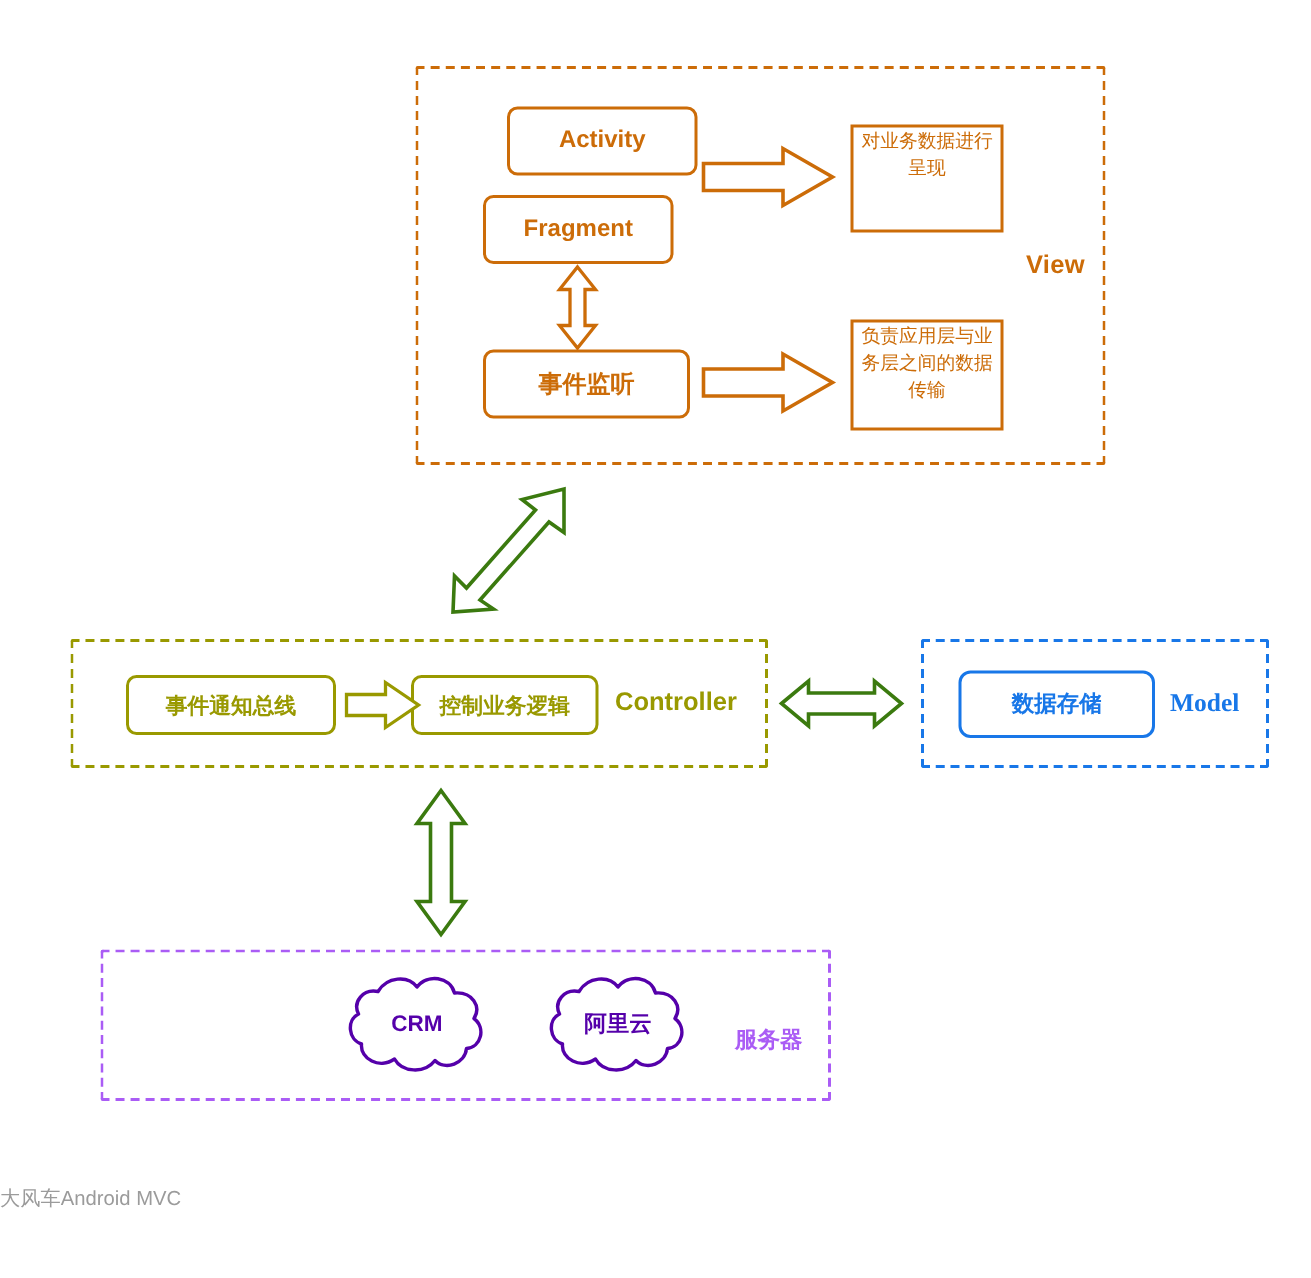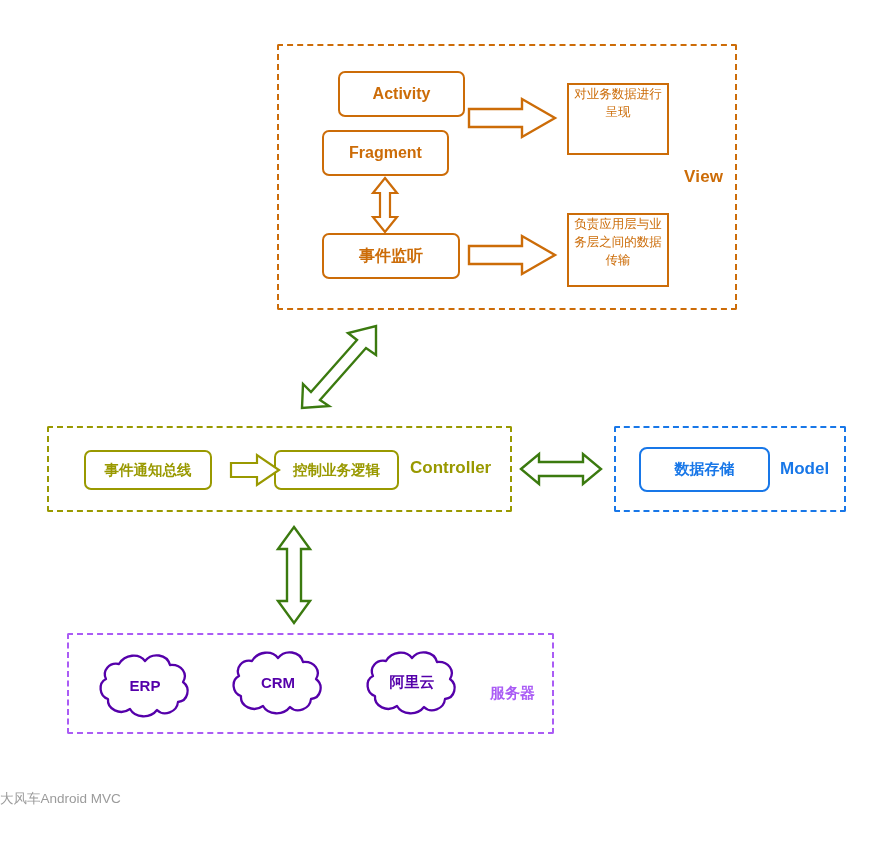--- a/index.html
+++ b/index.html
@@ -61,32 +61,32 @@
     left: 410px; top: 458px;
     font-size: 17px; font-weight: bold; color: #999900;
   }
   .olive-box {
     border: 2px solid #999900;
     border-radius: 7px;
     background: #ffffff;
     display: flex; align-items: center; justify-content: center;
     color: #999900; font-weight: bold; font-size: 14.5px;
   }
-  .box-eventbus { left: 84px;  top: 450px; width: 128px; height: 40px; }
+  .box-eventbus { left: 84px;  top: 450px; width: 140px; height: 40px; }
   .box-logic    { left: 274px; top: 450px; width: 125px; height: 40px; }
 
   
   .model-group {
     left: 614px; top: 426px; width: 232px; height: 86px;
     border: 2px dashed #1877e8;
     border-radius: 2px;
   }
   .model-label {
     left: 780px; top: 459px;
-    font-size: 17px; font-weight: bold; color: #1877e8;
+    font-size: 17px; font-weight: bold; color: #1877e8; font-family: Liberation Serif, serif;
   }
   .blue-box {
     left: 639px; top: 447px; width: 131px; height: 45px;
     border: 2px solid #1877e8;
     border-radius: 8px;
     background: #ffffff;
     display: flex; align-items: center; justify-content: center;
     color: #1877e8; font-weight: bold; font-size: 15px;
   }
 
@@ -198,28 +198,20 @@
 
   <div class="abs arrow ar-vert">
     <svg viewBox="0 0 38 100">
       <polygon points="19,2 35,24 26,24 26,76 35,76 19,98 3,76 12,76 12,24 3,24" fill="#ffffff" stroke="#3b7a0f" stroke-width="2.4" stroke-linejoin="miter"></polygon>
     </svg>
   </div>
 
   <div class="abs server-group"></div>
   <div class="abs server-label">服务器</div>
 
-  <div class="abs cloud-wrap cloud-c1">
-    <svg viewBox="0 0 100 70" aria-hidden="true">
-      <path d="M24,14 C30,4 44,3 50,11 C57,2 72,4 75,15 C87,14 93,24 88,32
-               C96,38 93,51 83,52 C82,62 69,67 62,60 C55,69 40,68 35,59
-               C25,66 12,59 13,49 C4,46 3,33 11,29 C7,21 14,12 24,14 Z" fill="#ffffff" stroke="#5500aa" stroke-width="2.3" stroke-linejoin="round"></path>
-    </svg>
-    <span class="cloud-text">ERP</span>
-  </div>
 
   <div class="abs cloud-wrap cloud-c2">
     <svg viewBox="0 0 100 70" aria-hidden="true">
       <path d="M24,14 C30,4 44,3 50,11 C57,2 72,4 75,15 C87,14 93,24 88,32
                C96,38 93,51 83,52 C82,62 69,67 62,60 C55,69 40,68 35,59
                C25,66 12,59 13,49 C4,46 3,33 11,29 C7,21 14,12 24,14 Z" fill="#ffffff" stroke="#5500aa" stroke-width="2.3" stroke-linejoin="round"></path>
     </svg>
     <span class="cloud-text">CRM</span>
   </div>
 

